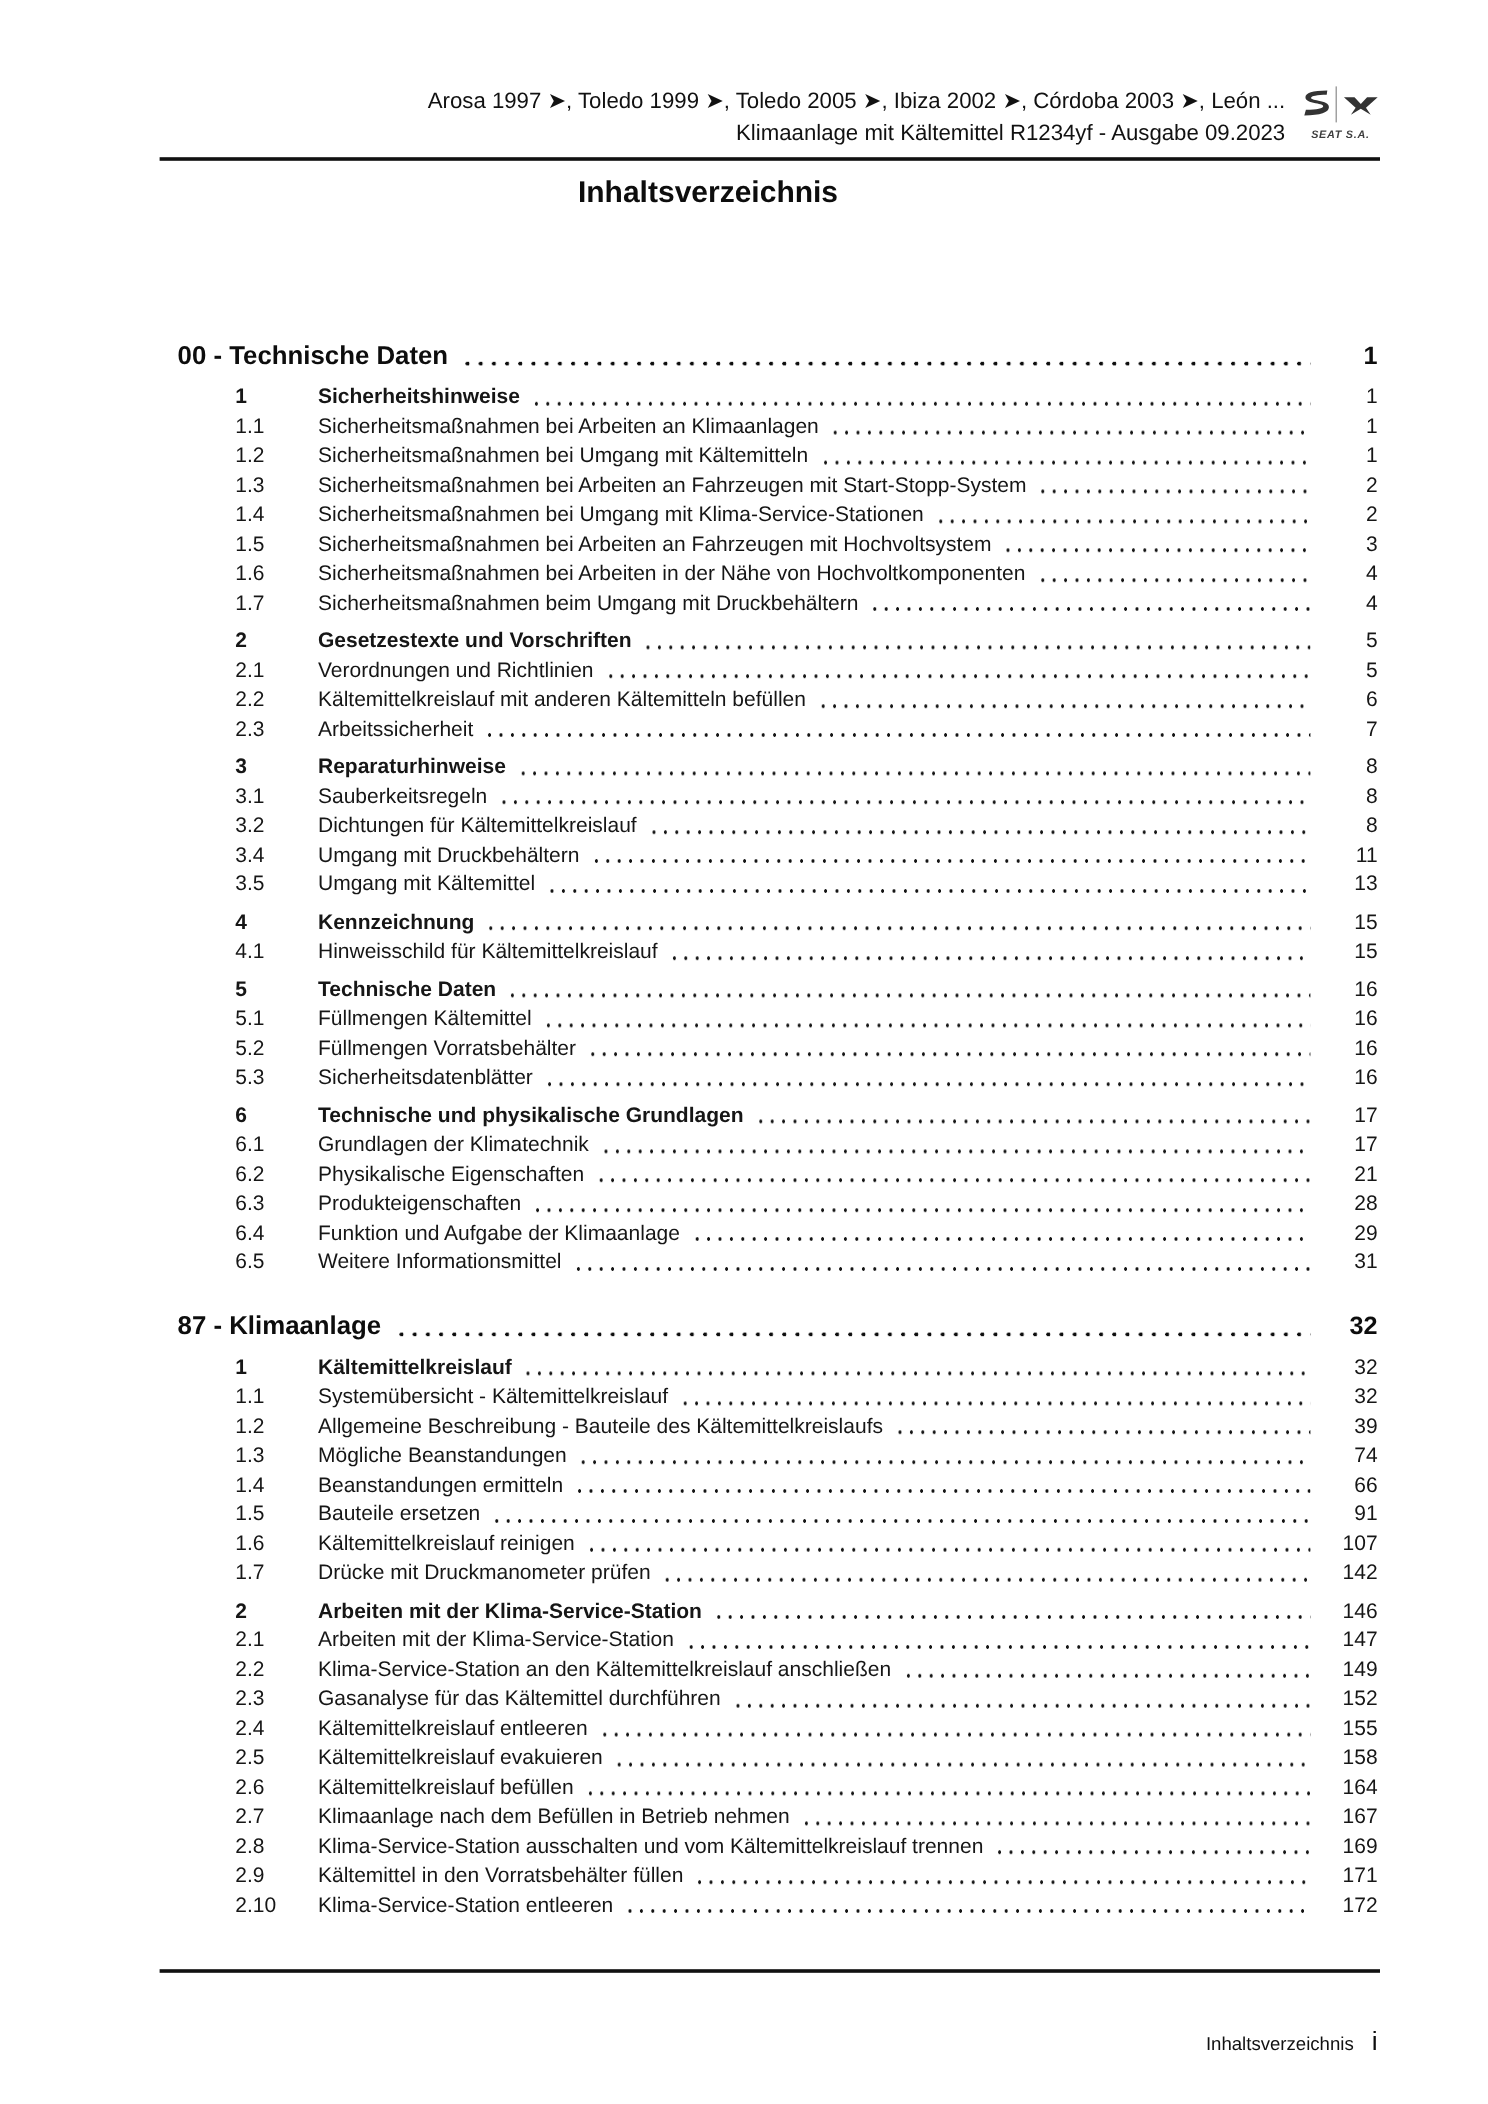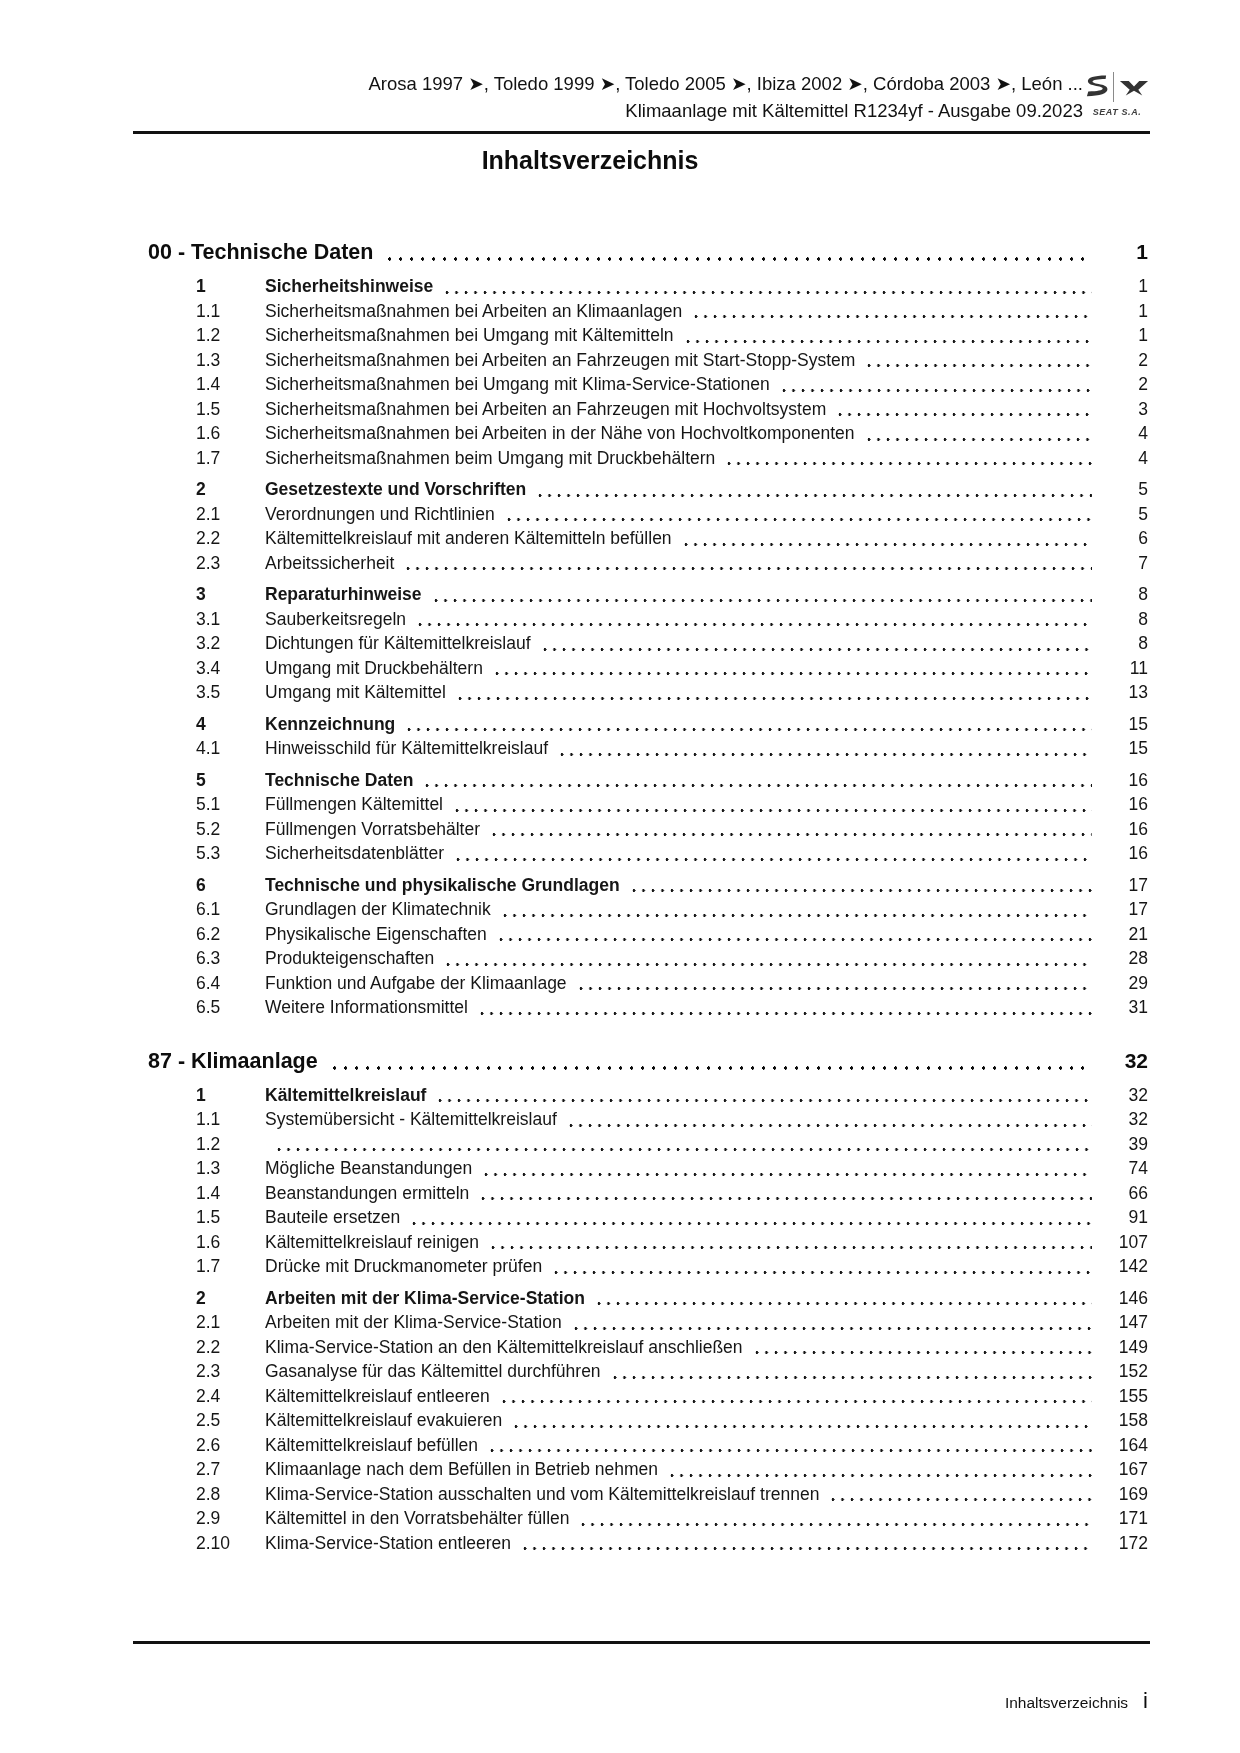--- a/index.html
+++ b/index.html
@@ -6,36 +6,36 @@
   html,body { background:#fff; }
   body {
     width:1240px; height:1753px; position:relative;
     font-family:"Liberation Sans", sans-serif;
     color:#161616;
   }
   .page { position:absolute; inset:0; overflow:hidden; }
 
   
   .header { position:absolute; top:70px; left:133px; width:1017px;
-            display:flex; justify-content:flex-end; align-items:flex-start; gap:1px; }
+            display:flex; justify-content:flex-end; align-items:flex-start; gap:13px; }
   .header-text { text-align:right; font-size:18.5px; line-height:27px; color:#111; }
   .logo-block { width:66px; flex:none; text-align:center; padding-top:1px;font-style:italic; }
   .logo-row { display:flex; align-items:center; justify-content:center; gap:5px; height:32px; }
   .logo-divider { width:1.5px; height:30px; background:#8a8a8a; }
   .logo-company { font-size:9px; font-weight:bold; letter-spacing:.6px; color:#3d3d3d; margin-top:4px; white-space:nowrap; }
   .header-rule { position:absolute; top:131px; left:133px; width:1017px; height:2.6px; background:#111; }
 
   
   .page-title { position:absolute; top:146px; left:150px; width:880px;
                 text-align:center; font-size:25px; font-weight:bold; color:#0d0d0d; }
 
   
   .toc { position:absolute; top:237px; left:148px; width:1000px; }
   .ch { display:flex; align-items:baseline; font-size:21.5px; font-weight:bold;
-        height:30px; line-height:30px; color:#0d0d0d; }
+        height:30px; line-height:30px; color:#0d0d0d;margin-top:44px; }
   .ch + .row { margin-top:4px; }
   .ch.ch-gap { margin-top:26px; }
   .ch .pg { font-size:21px; }
   .row { display:flex; align-items:baseline; font-size:17.5px; height:24.5px; line-height:24.5px; }
   .row.b { margin-top:7px; }
   .row.b .num, .row.b .ttl { font-weight:bold; }
   .num { flex:none; width:69px; padding-left:48px; box-sizing:content-box; }
   .ttl { flex:none; white-space:nowrap; }
   .leader { flex:1; align-self:flex-end; height:5px; margin:0 10px 4px 12px;
             background-image:radial-gradient(circle at 2px 2.5px, #151515 1.25px, transparent 1.6px);
@@ -277,20 +277,21 @@
         <span class="pg">32</span>
       </div>
       <div class="row">
         <span class="num">1.1</span>
         <span class="ttl">Systemübersicht - Kältemittelkreislauf</span>
         <span class="leader"></span>
         <span class="pg">32</span>
       </div>
       <div class="row">
         <span class="num">1.2</span>
+        <span class="ttl">Allgemeine Beschreibung - Bauteile des Kältemittelkreislaufs</span>
         <span class="leader"></span>
         <span class="pg">39</span>
       </div>
       <div class="row">
         <span class="num">1.3</span>
         <span class="ttl">Mögliche Beanstandungen</span>
         <span class="leader"></span>
         <span class="pg">74</span>
       </div>
       <div class="row">

